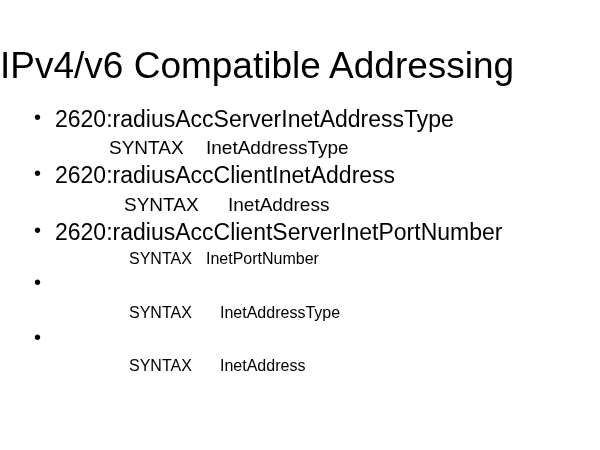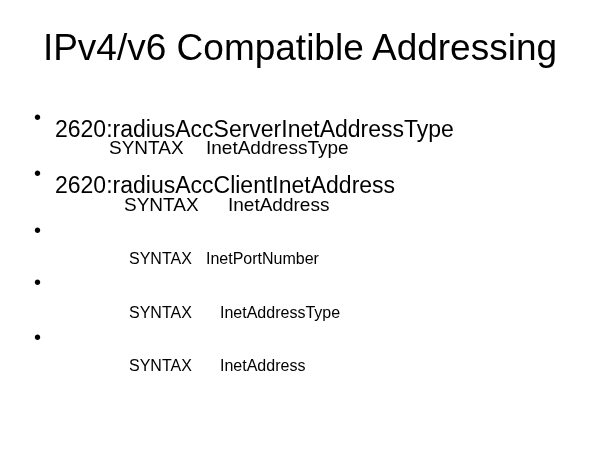--- a/index.html
+++ b/index.html
@@ -11,42 +11,41 @@
     position: relative;
     width: 600px;
     height: 450px;
     background: #ffffff;
     font-family: "Liberation Sans", sans-serif;
     color: #000000;
     overflow: hidden;
   }
   .title {
     position: absolute;
-    top: 28px;
+    top: 46px;
     left: 0;
     width: 600px;
-    text-align: center;
     font-size: 37px;
     font-weight: 400;
     line-height: 1.1;
     white-space: nowrap;
   }
   .line {
     position: absolute;
     left: 0;
     width: 600px;
     height: 30px;
     white-space: nowrap;
   }
   .line span { position: absolute; top: 0; white-space: nowrap; }
 
   
   .main { font-size: 23px; line-height: 1.15; }
   .main .dot { left: 34px; font-size: 20px; }
-  .main .txt { left: 55px; margin-top: 10px; }
+  .main .txt { left: 55px; }
   .r-b1 { top: 106px; }
   .r-b2 { top: 162px; }
   .r-b3 { top: 219px; }
   .r-b4 { top: 271px; }
   .r-b5 { top: 326px; }
 
   
   .syn { line-height: 1.15; margin-left: 36px; }
   .syn-lg { font-size: 19px; }
   .syn-sm { font-size: 16px; }
@@ -86,20 +85,21 @@
     <span class="dot">•</span>
     <span class="txt">2620:radiusAccClientInetAddress</span>
   </div>
   <div class="line syn syn-lg r-s2">
     <span class="kw">SYNTAX</span>
     <span class="tv">InetAddress</span>
   </div>
 
   <div class="line main r-b3">
     <span class="dot">•</span>
+    <span class="txt">2620:radiusAccClientServerInetPortNumber</span>
   </div>
   <div class="line syn syn-sm r-s3">
     <span class="kw">SYNTAX</span>
     <span class="tv">InetPortNumber</span>
   </div>
 
   <div class="line main r-b4">
     <span class="dot">•</span>
   </div>
   <div class="line syn syn-sm r-s4">

